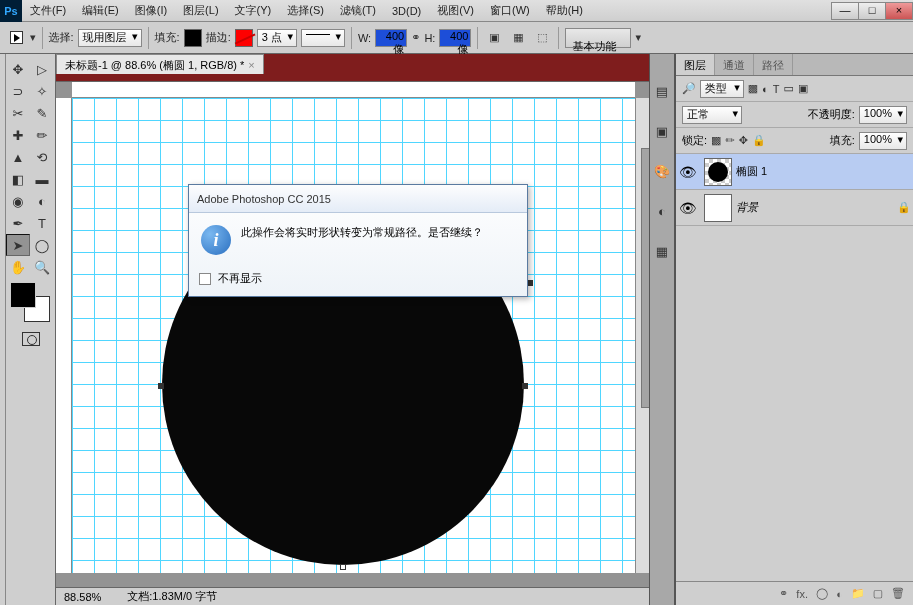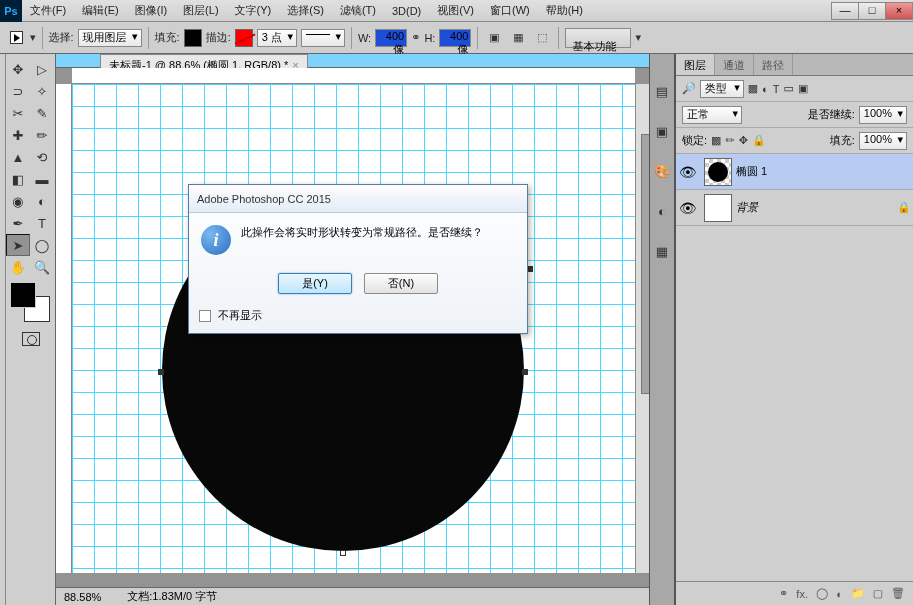--- a/index.html
+++ b/index.html
@@ -27,21 +27,21 @@
 .toolbox{width:50px;background:#cfcfcf;border-right:1px solid #666;padding:4px 0;}
 .toolbox .trow{display:flex;height:22px;}
 .tool{width:24px;height:22px;display:flex;align-items:center;justify-content:center;color:#333;font-size:13px;position:relative;}
 .tool.selected{background:#939393;border:1px inset #666;}
 .swatches{margin:4px 4px;width:40px;height:40px;position:relative;}
 .swatch-bg{position:absolute;width:26px;height:26px;background:#fff;border:1px solid #333;bottom:0;right:0;}
 .swatch-fg{position:absolute;width:26px;height:26px;background:#000;border:1px solid #ccc;top:0;left:0;}
 .quickmask{width:18px;height:14px;border:1px solid #333;margin:10px auto;position:relative;}
 .quickmask::after{content:"";position:absolute;width:8px;height:8px;border:1px solid #333;border-radius:50%;top:2px;left:4px;}
 .doc-area{flex:1;background:#939393;position:relative;display:flex;flex-direction:column;}
-.doc-tabs{height:14px;background:#7dd3fc;border-bottom:1px solid #666;display:flex;padding-left:44px;}
+.doc-tabs{height:28px;background:#7f1d1d;border-bottom:1px solid #666;display:flex;}
 .doc-tab{background:#e8e8e8;height:20px;padding:0 8px;line-height:20px;border:1px solid #888;border-bottom:none;display:flex;align-items:center;gap:4px;}
 .doc-tab .x{color:#888;}
 .canvas-holder{flex:1;position:relative;overflow:hidden;}
 .ruler-h{position:absolute;left:16px;right:14px;top:0;height:16px;background:#fff;border-bottom:1px solid #888;}
 .ruler-v{position:absolute;top:16px;bottom:14px;left:0;width:16px;background:#fff;border-right:1px solid #888;}
 .canvas{position:absolute;left:16px;top:16px;right:14px;bottom:14px;background:#fff;
  background-image:linear-gradient(#4fd6ff 1px,transparent 1px),linear-gradient(90deg,#4fd6ff 1px,transparent 1px);
  background-size:22px 22px;}
 .ellipse{position:absolute;left:90px;top:105px;width:362px;height:362px;border-radius:50%;background:#080808;}
 .anchor{position:absolute;width:6px;height:6px;background:#fff;border:1px solid #333;}
@@ -211,24 +211,20 @@
    <span>88.58%</span>
    <span>文档:1.83M/0 字节</span>
   </div>
 
   <div class="dialog">
    <div class="dlg-title">Adobe Photoshop CC 2015</div>
    <div class="dlg-body">
     <div class="info-icon">i</div>
     <div>此操作会将实时形状转变为常规路径。是否继续？</div>
    </div>
-   <div class="dlg-btns">
-    <div class="dlg-btn default">是(Y)</div>
-    <div class="dlg-btn">否(N)</div>
-   </div>
    <div class="dlg-foot">
     <span class="cb"></span>
     <span>不再显示</span>
    </div>
   </div>
  </div>
 
  <div class="midpanels">
   <div>▤</div>
   <div>▣</div>
@@ -247,21 +243,21 @@
    <span class="mini-icon">🔎</span>
    <div class="opt-select" style="min-width:44px">类型</div>
    <span class="mini-icon">▩</span>
    <span class="mini-icon">◐</span>
    <span class="mini-icon">T</span>
    <span class="mini-icon">▭</span>
    <span class="mini-icon">▣</span>
   </div>
   <div class="panel-row">
    <div class="opt-select" style="min-width:60px">正常</div>
-   <span style="margin-left:auto">是否继续:</span>
+   <span style="margin-left:auto">不透明度:</span>
    <div class="opt-select" style="min-width:40px">100%</div>
   </div>
   <div class="panel-row">
    <span>锁定:</span>
    <span class="mini-icon">▩</span>
    <span class="mini-icon">✏</span>
    <span class="mini-icon">✥</span>
    <span class="mini-icon">🔒</span>
    <span style="margin-left:auto">填充:</span>
    <div class="opt-select" style="min-width:40px">100%</div>

